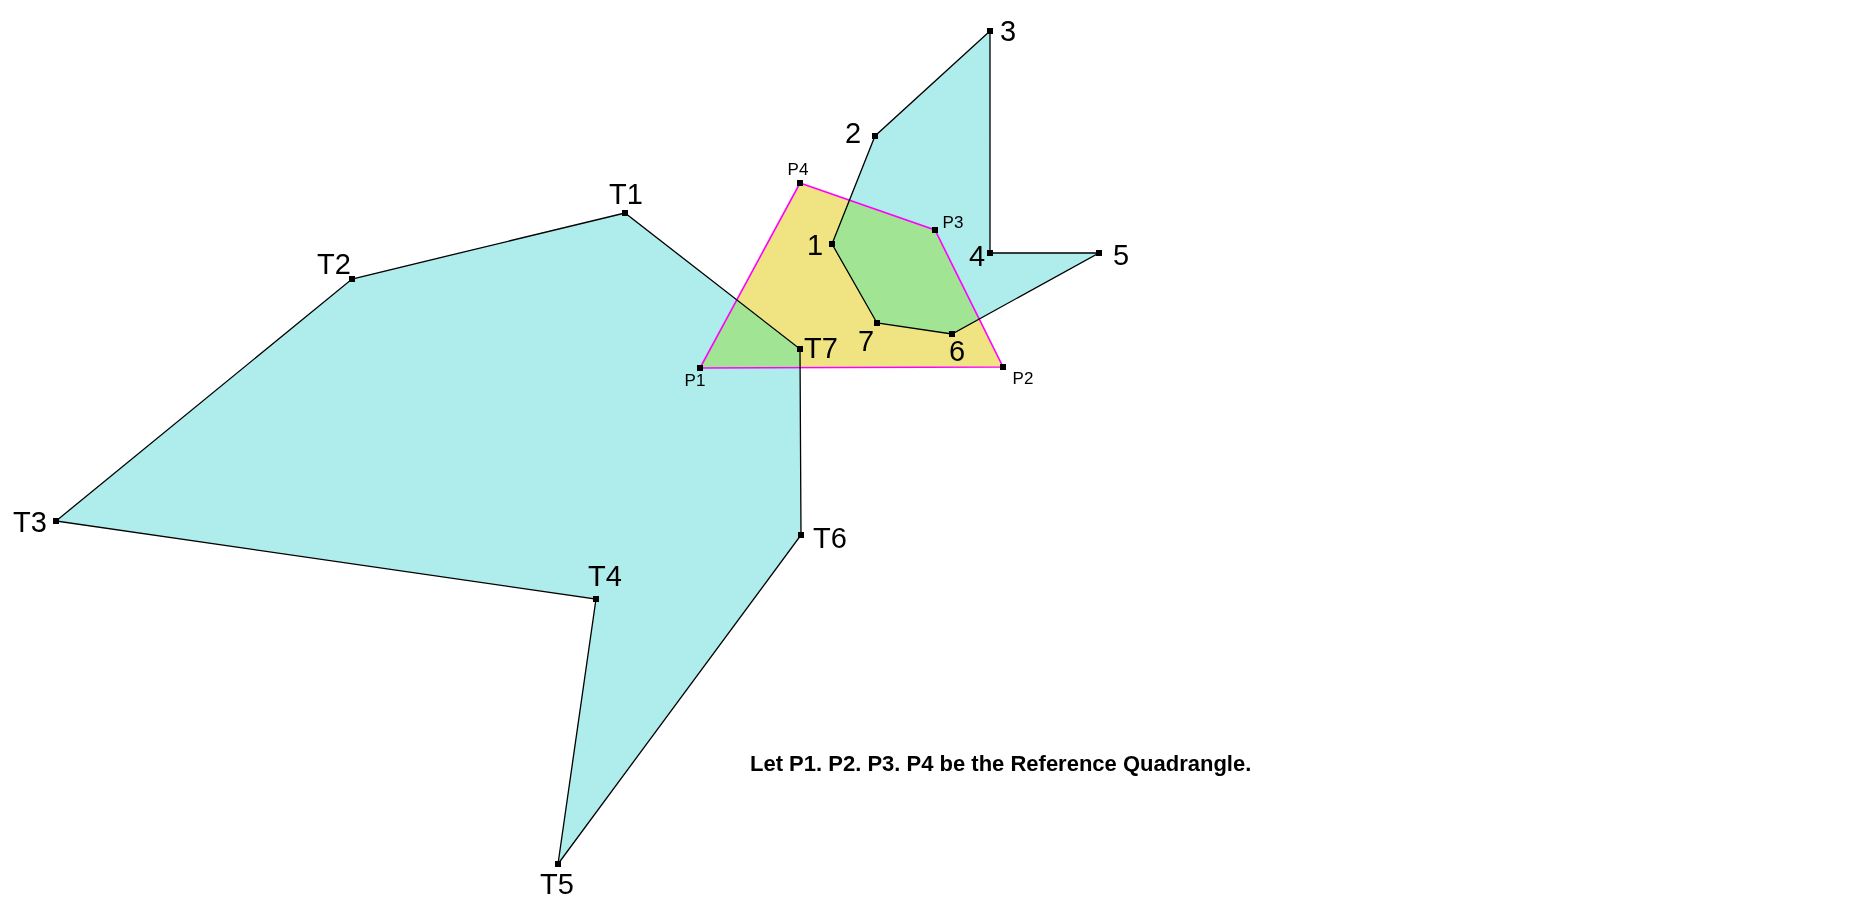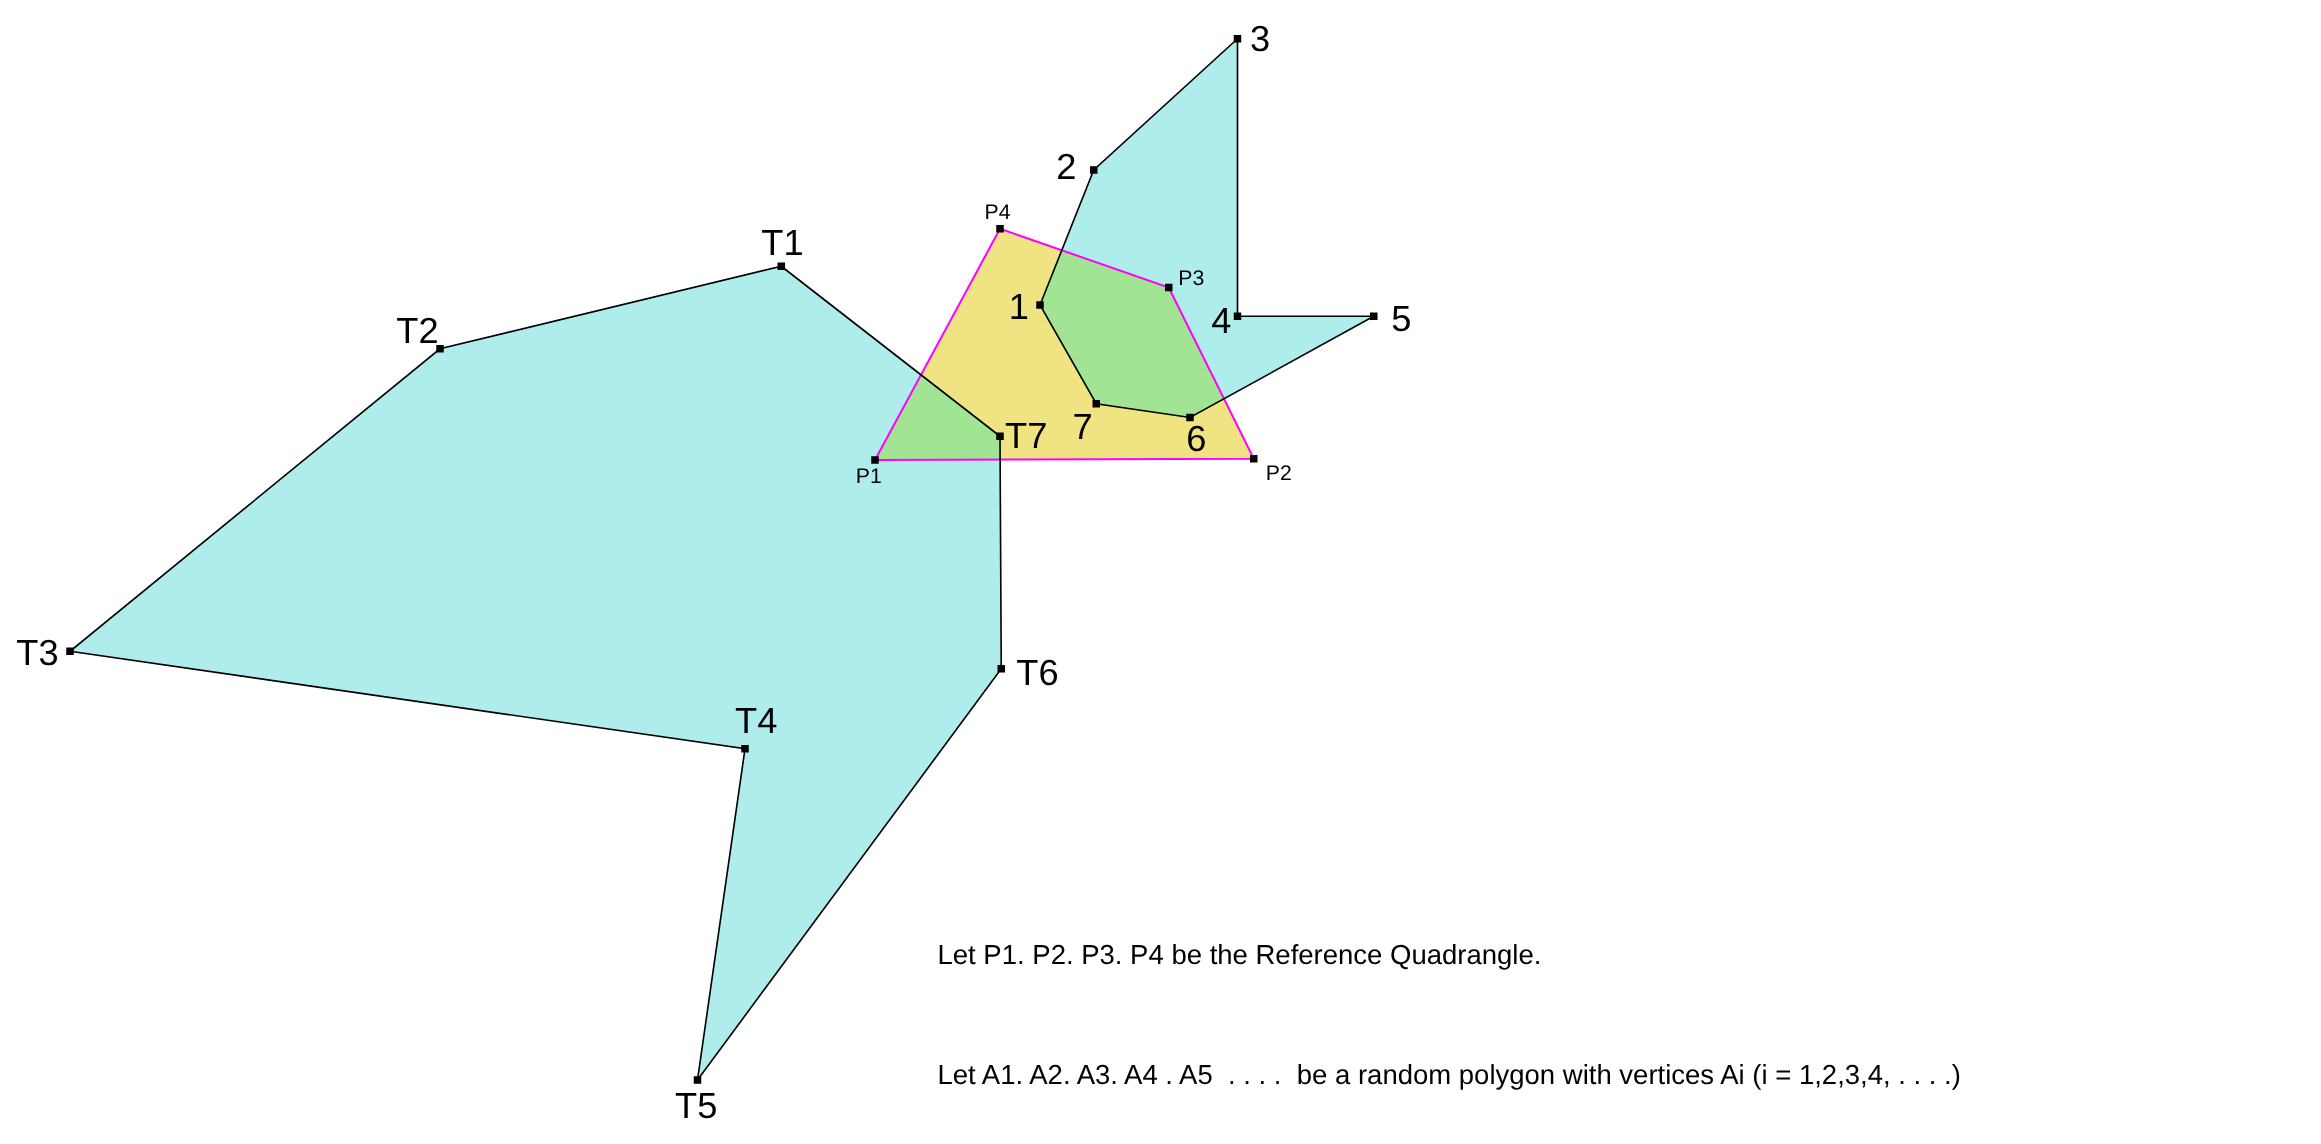--- a/index.html
+++ b/index.html
@@ -37,21 +37,21 @@
   }
   .caption {
     position: absolute;
     left: 750px;
     top: 684px;
     font-size: 22px;
     line-height: 32px;
     color: #000000;
     white-space: pre;
   }
-  .caption-line { min-height: 32px; }
+  .caption-line { min-height: 32px; font-weight: bold; }
 </style>
 </head>
 <body>
 
 <div class="stage">
 
   <svg class="diagram" width="1857" height="915" viewBox="0 0 1857 915">
 
     <polygon class="poly-fill" points="700,368 1003,367 935,230 800,183" fill="#F0E482"></polygon>
     <polygon class="poly-fill" points="625,213 352,279 56,521 596,599 558,864 801,535 800,349" fill="#AFECEC"></polygon>
@@ -101,19 +101,18 @@
       <text class="label-big" x="821" y="358" fill="#000000">T7</text>
       <text class="label-small" x="695" y="386" fill="#000000">P1</text>
       <text class="label-small" x="1023" y="384" fill="#000000">P2</text>
       <text class="label-small" x="953" y="228" fill="#000000">P3</text>
       <text class="label-small" x="798" y="175" fill="#000000">P4</text>
     </g>
   </svg>
 
   <div class="caption">
     <div class="caption-line">Let P1. P2. P3. P4 be the Reference Quadrangle.</div>
-    <div class="caption-line">Let A1. A2. A3. A4 . A5  . . . .  be a random polygon with vertices Ai (i = 1,2,3,4, . . . .)</div>
     
     
     
   </div>
 
 </div>
 
 </body></html>

